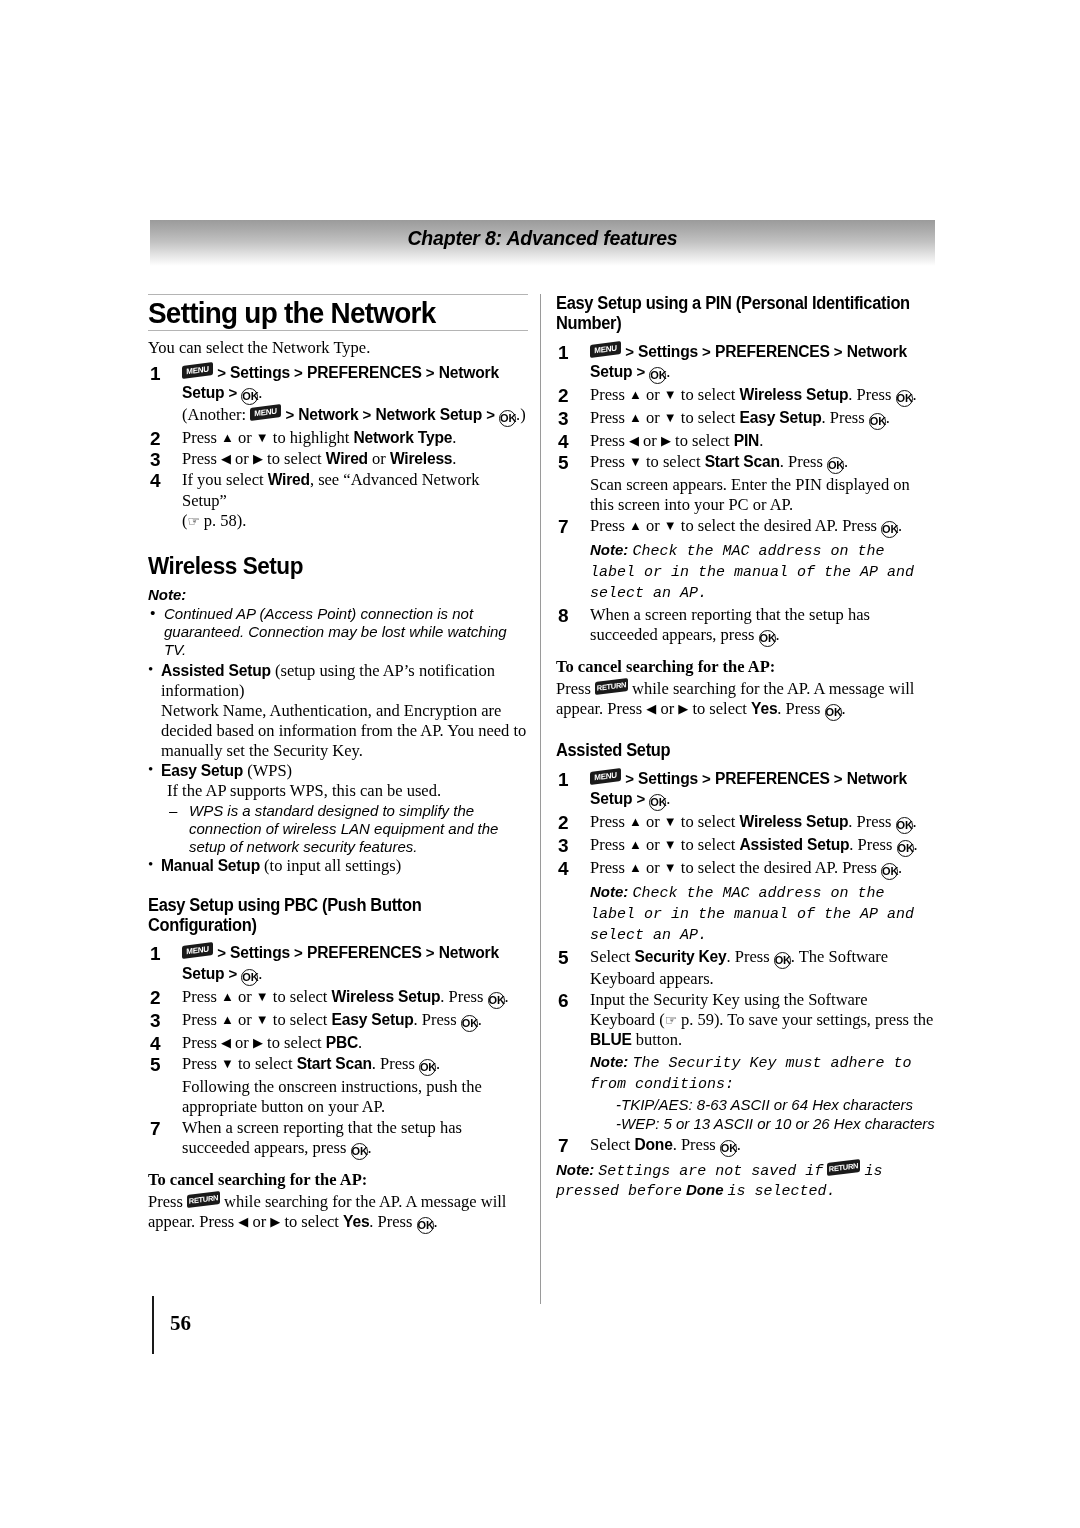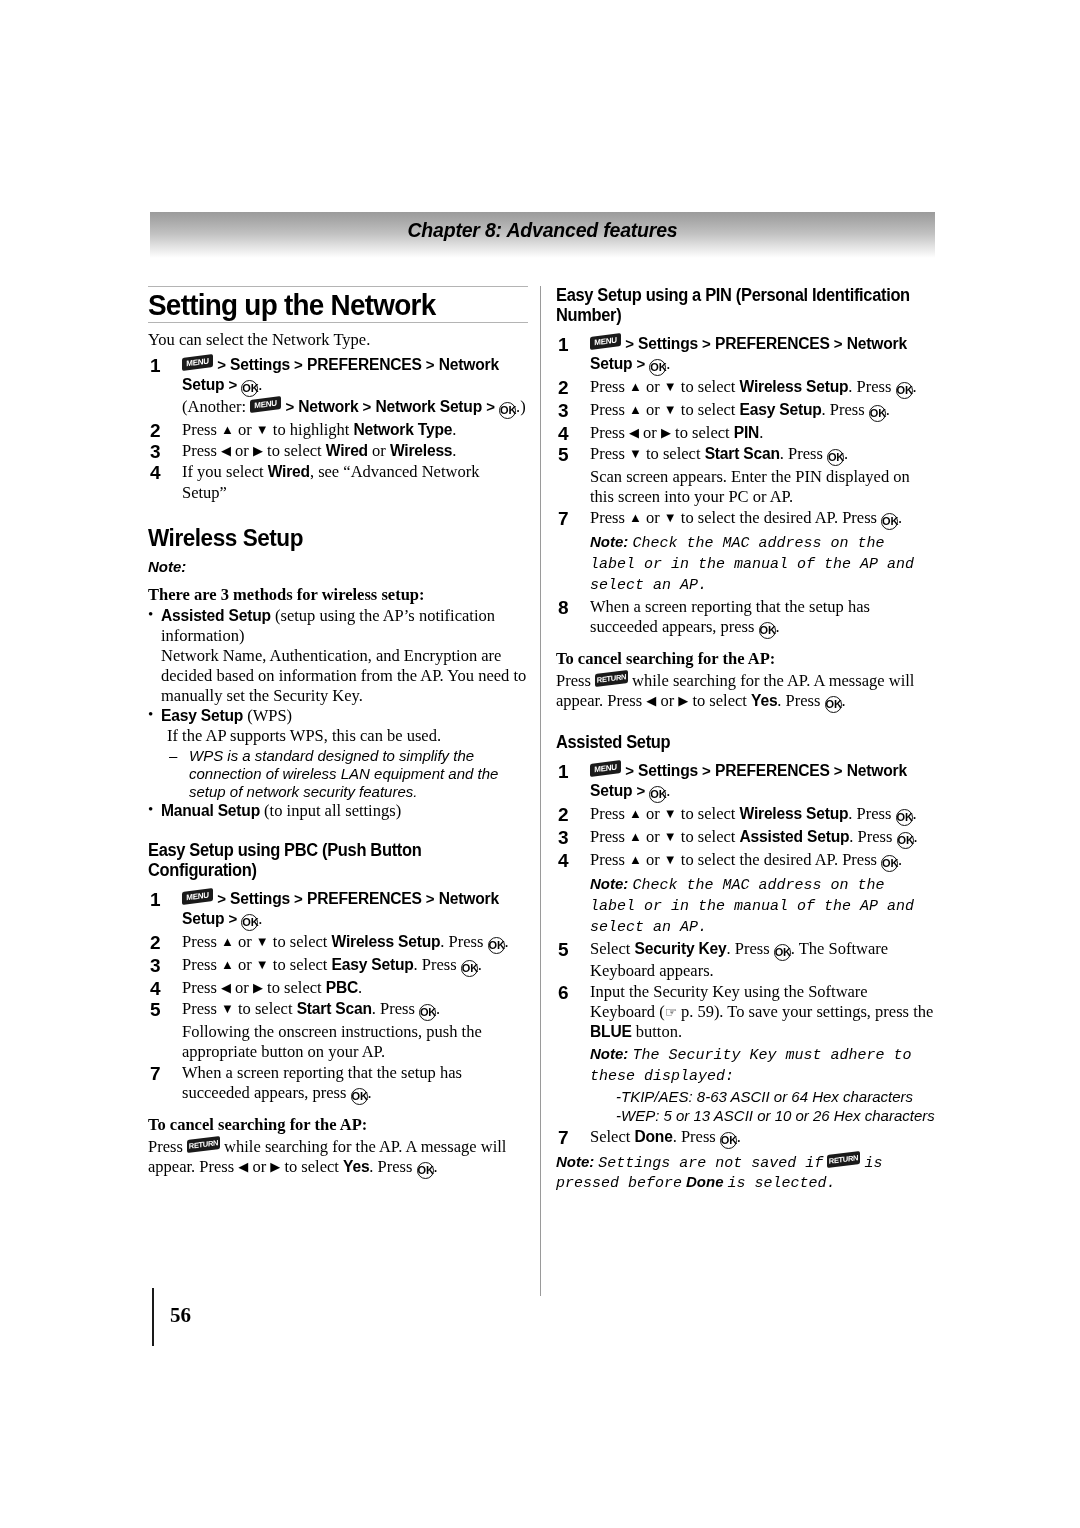--- a/index.html
+++ b/index.html
@@ -11,21 +11,21 @@
     width: 1080px;
     height: 1528px;
     font-family: "Liberation Serif", serif;
     color: #000000;
     position: relative;
     overflow: hidden;
   }
 
   .page {
     position: absolute;
-    left: 0; top: 0;
+    left: 0; top: 8px;
     width: 1080px;
     height: 1297px;
   }
 
   
   .chapter-banner {
     position: absolute;
     left: 150px;
     top: 212px;
     width: 785px;
@@ -328,28 +328,31 @@
         <span class="arrow">▶</span>
         <span>to select</span>
         <span class="b">Wired</span>
         <span>or</span>
         <span class="b">Wireless</span>.
       </li>
       <li>
         <span class="num">4</span>
         <span>If you select</span>
         <span class="b">Wired</span><span>, see “Advanced Network Setup”</span>
+        <span class="step-indent">(<span class="hand">☞</span> <span>p. 58).</span></span>
       </li>
     </ol>
 
     <h2 class="title-sec">Wireless Setup</h2>
 
     <div class="note-lbl">Note:</div>
-
-    <div class="subhead-ser">There are 3 methods for wireless setup:</div>
+    <ul class="bullets italic">
+      <li>Continued AP (Access Point) connection is not guaranteed. Connection may be lost while watching TV.</li>
+    </ul>
+
 
     <ul class="bullets">
       <li style="margin-top:1px">
         <span class="b">Assisted Setup</span>
         <span>(setup using the AP’s notification information)</span>
         <span class="step-indent">Network Name, Authentication, and Encryption are decided based on information from the AP. You need to manually set the Security Key.</span>
       </li>
       <li>
         <span class="b">Easy Setup</span>
         <span>(WPS)</span>
@@ -593,21 +596,21 @@
         <span>The Software Keyboard appears.</span>
       </li>
       <li>
         <span class="num">6</span>
         <span>Input the Security Key using the Software Keyboard (</span><span class="hand">☞</span>
         <span>p. 59). To save your settings, press the</span>
         <span class="b">BLUE</span>
         <span>button.</span>
         <div class="note-inline-blk">
           <span class="note-lbl">Note:</span>
-          <span class="note">The Security Key must adhere to these displayed:</span>
+          <span class="note">The Security Key must adhere to from conditions:</span>
         </div>
         <div class="cond-line">-TKIP/AES: 8-63 ASCII or 64 Hex characters</div>
         <div class="cond-line">-WEP: 5 or 13 ASCII or 10 or 26 Hex characters</div>
       </li>
       <li>
         <span class="num">7</span>
         <span>Select</span>
         <span class="b">Done</span>.
         <span>Press</span>
         <span class="key-ok">OK</span>.

